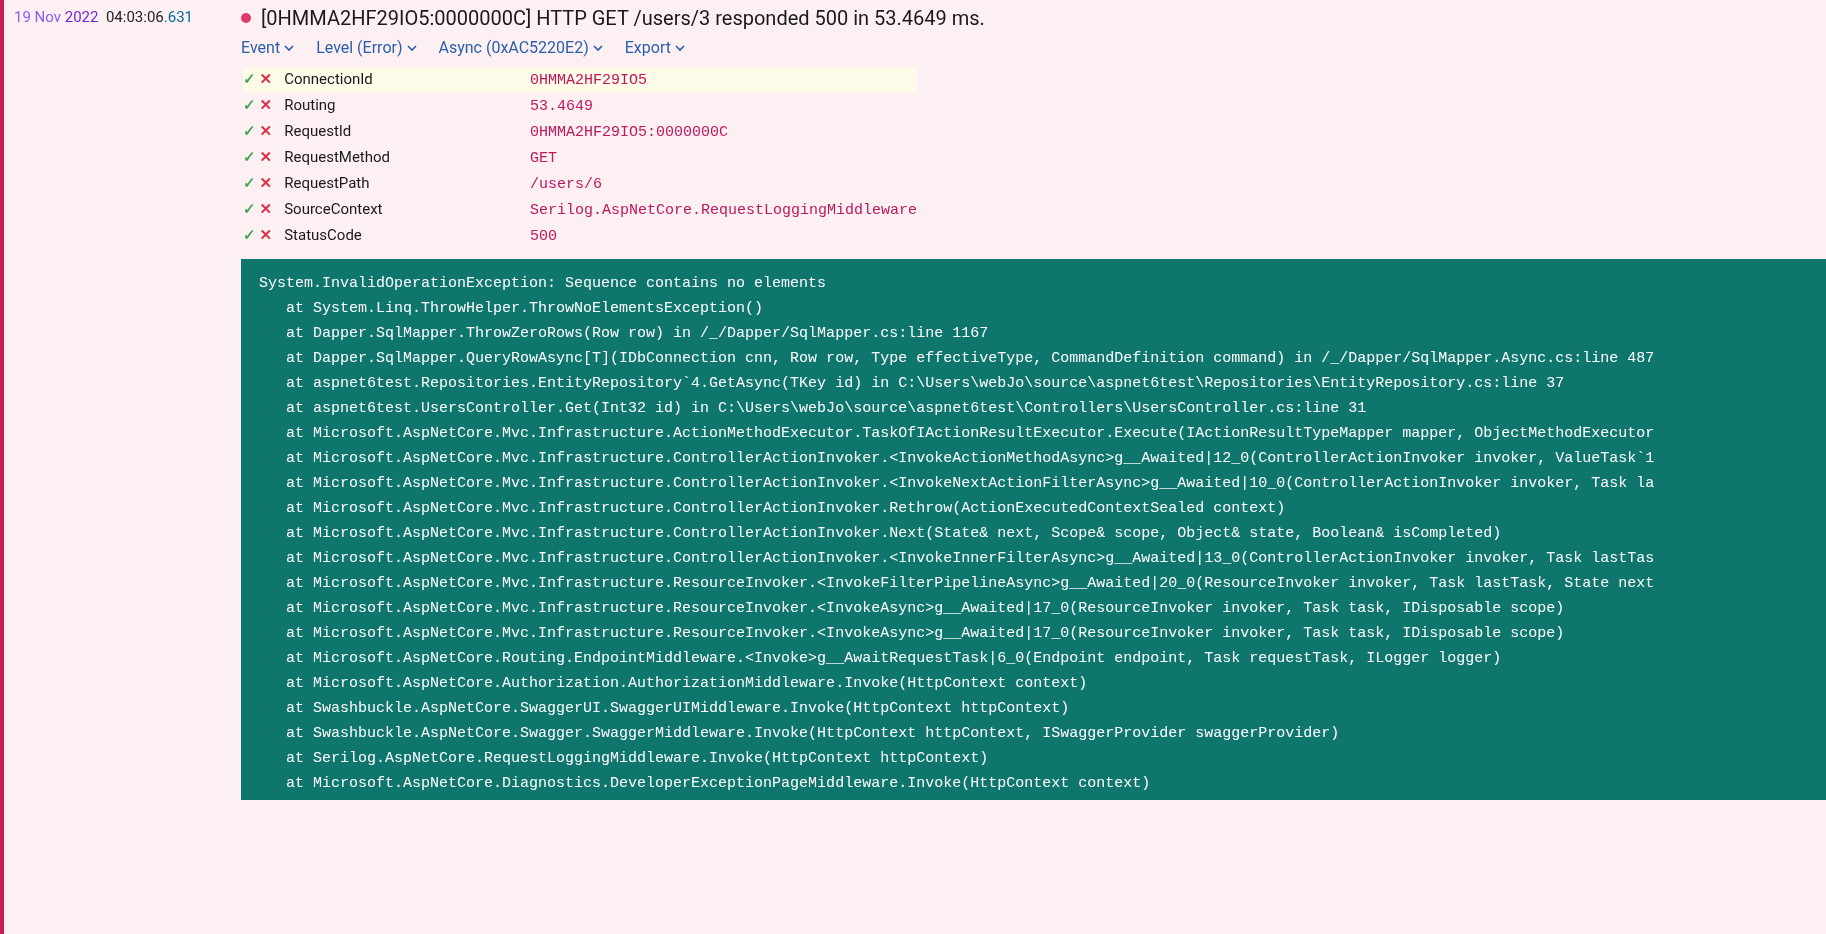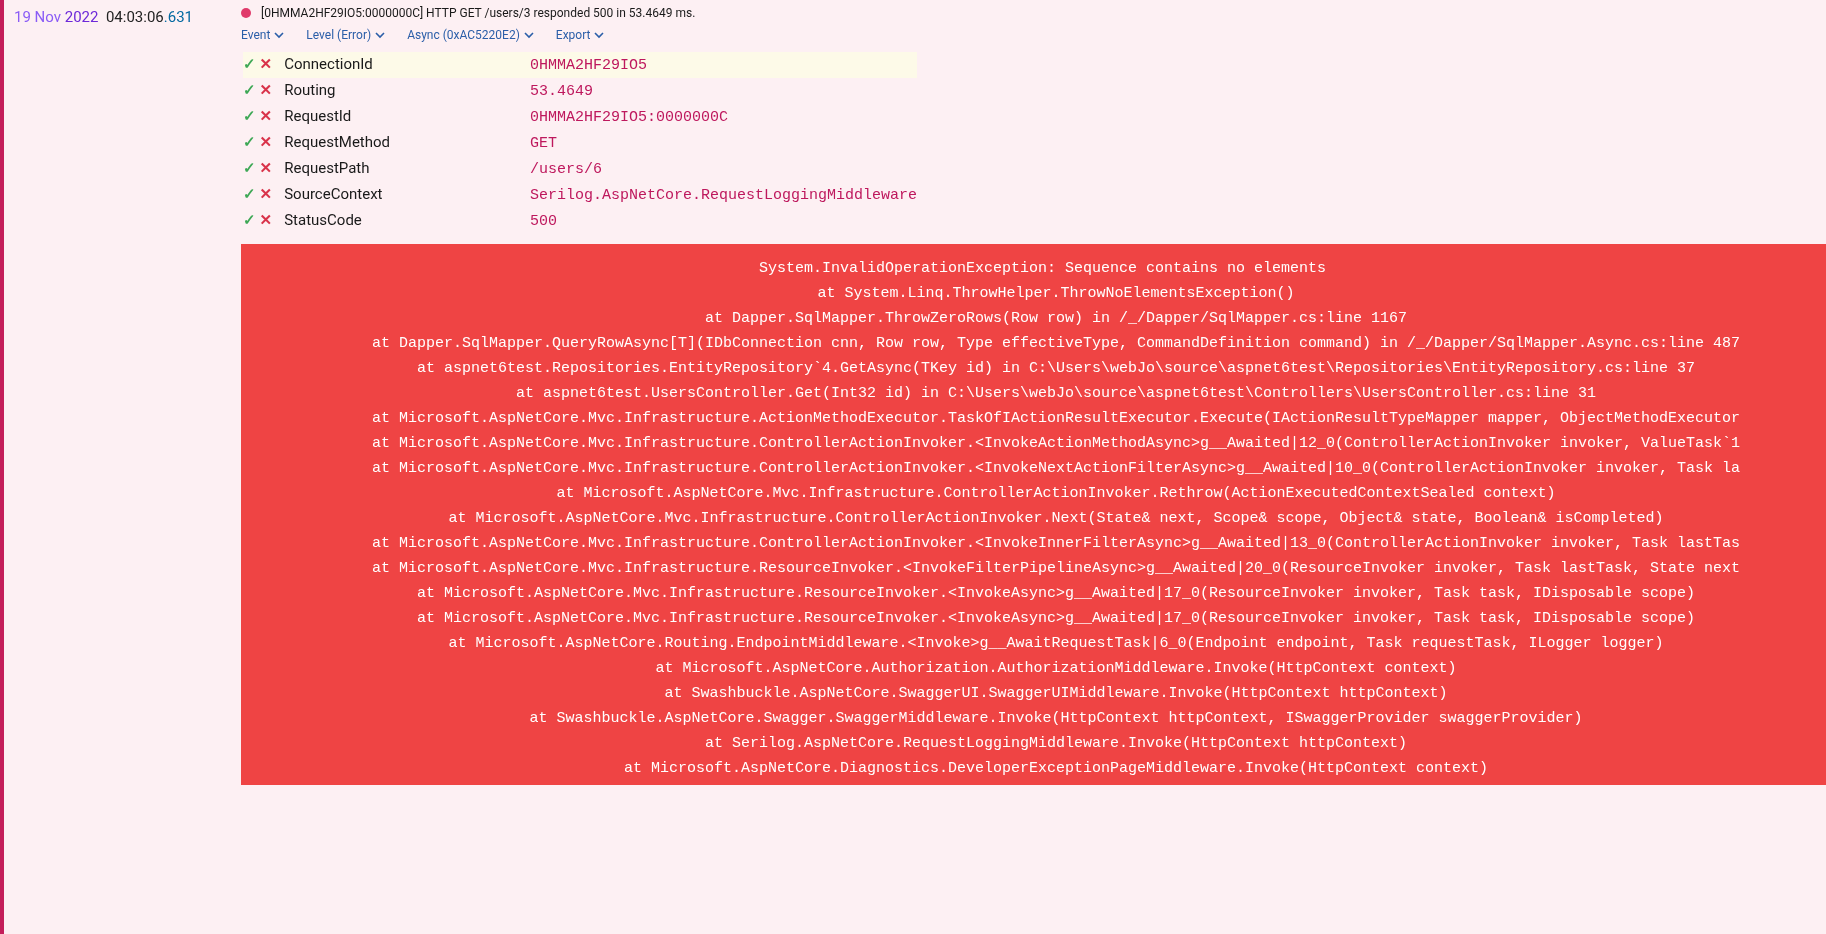--- a/index.html
+++ b/index.html
@@ -26,38 +26,38 @@
     }
     .ts-date { color: #8b5cf6; }
     .ts-year { color: #6d28d9; }
     .ts-time { color: #222; }
     .ts-ms { color: #0369a1; }
     .main-col { flex: 1; min-width: 0; }
     .log-line {
       display: flex;
       align-items: center;
       gap: 10px;
-      font-size: 12px;
+      font-size: 20px;
       color: #1a1a1a;
       padding-bottom: 8px;
     }
     .dot {
       width: 10px; height: 10px;
       border-radius: 50%;
       background: #e03a6a;
       flex-shrink: 0;
     }
     .filter-row {
       display: flex;
       gap: 22px;
       padding-bottom: 10px;
     }
     .filter-link {
       color: #2b5ea8;
-      font-size: 12px;
+      font-size: 16px;
       cursor: pointer;
       display: inline-flex;
       align-items: center;
       gap: 4px;
     }
     .chev {
       width: 10px;
       height: 10px;
       display: inline-block;
     }
@@ -93,29 +93,28 @@
       padding-right: 140px;
       color: #1a1a1a;
     }
     .prop-val {
       display: table-cell;
       font-family: Liberation Mono, monospace;
       color: #be185d;
       white-space: nowrap;
     }
     .stack {
-      background: #ef4444;
+      background: #0f766e;
       color: #fff;
       font-family: "Consolas", "Menlo", "Courier New", monospace;
       font-size: 15px;
       line-height: 25px;
       padding: 12px 0 4px 18px;
       white-space: pre;
       overflow: hidden;
-      text-align: center;
     }
   </style>
 </head>
 <body>
 
 <div class="container">
 
   <div class="header-row">
 
     <div class="timestamp">

